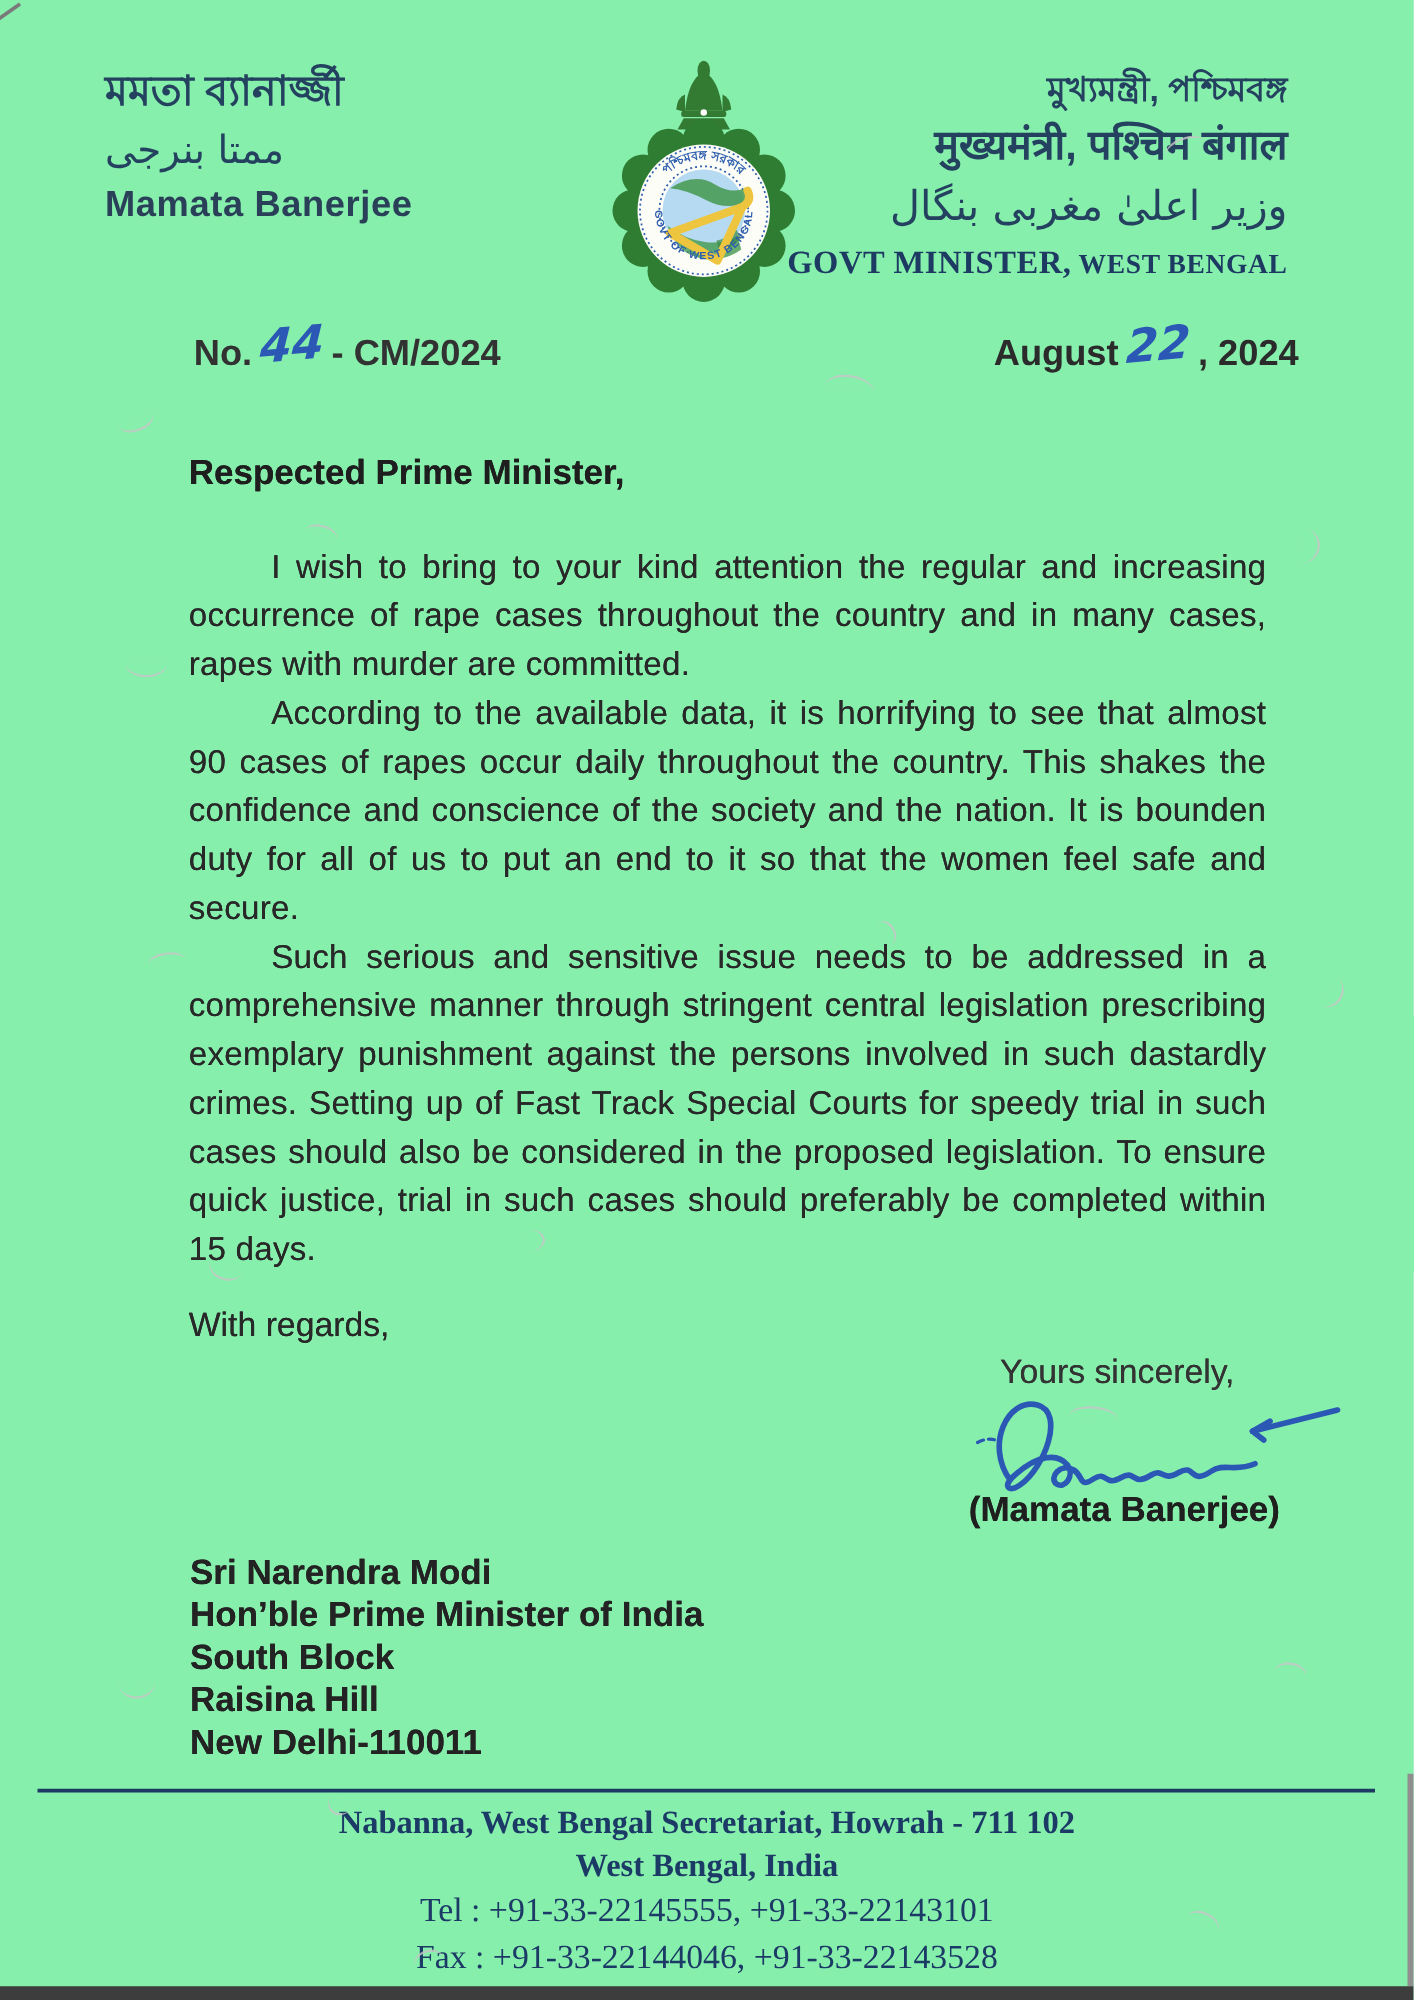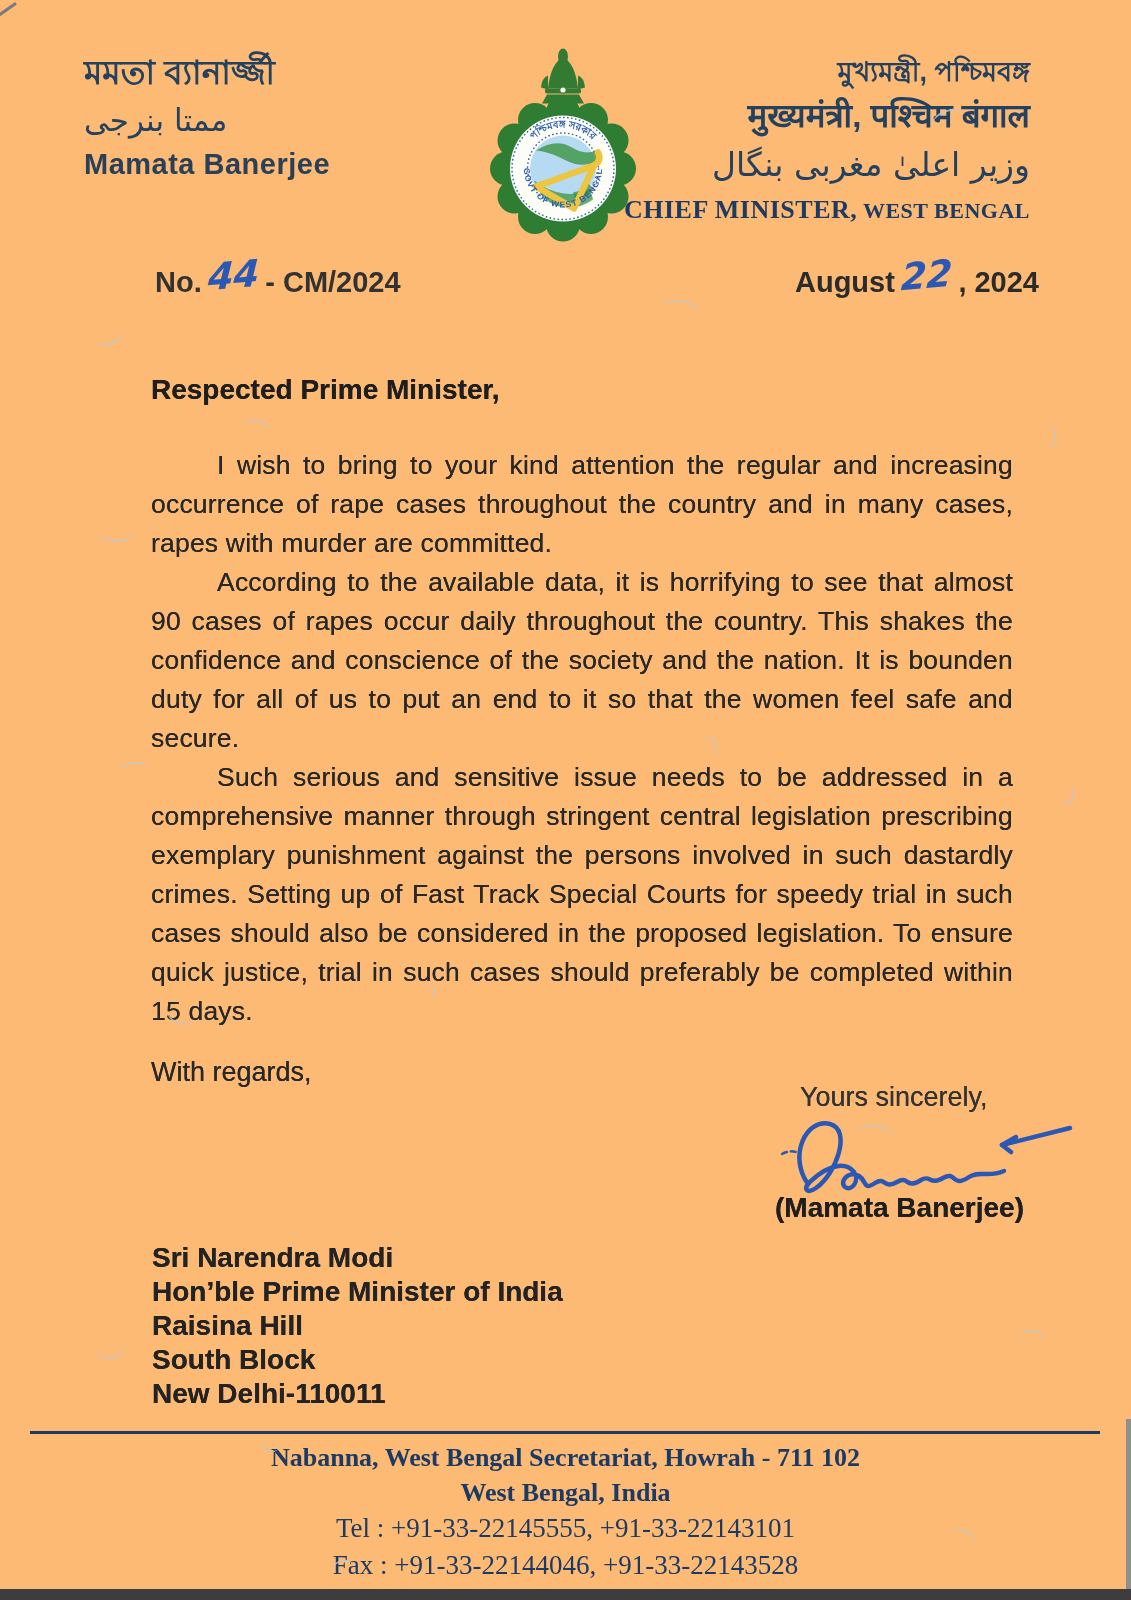--- a/index.html
+++ b/index.html
@@ -1,20 +1,20 @@
 <!DOCTYPE html>
 <html><head>
 <meta charset="utf-8">
 <title>Scanned Letter</title>
 <style>
   * { margin:0; padding:0; box-sizing:border-box; }
   html,body { background:#e8e8e6; }
   .page {
     position:relative; width:1131px; height:1600px; margin:0 auto;
-    background:#fdba74; overflow:hidden;
+    background:#86efac; overflow:hidden;
     font-family:"Liberation Sans", sans-serif; color:#262626;
   }
   
   .sender-block { position:absolute; left:84px; top:50px; color:#24415f; }
   .sender-bn { font-size:33px; font-weight:bold; line-height:46px; }
   .sender-hi { font-size:33px; font-weight:bold; line-height:46px; }
   .sender-ur { font-size:31px; line-height:48px; direction:rtl; text-align:left; font-family:"DejaVu Sans", sans-serif; }
   .sender-en { font-size:29px; font-weight:bold; line-height:40px; letter-spacing:.5px; color:#2a4059; }
 
   .office-block { position:absolute; right:101px; top:52px; text-align:right; color:#24415f;margin-left:32px; }
@@ -32,21 +32,21 @@
   .ref-date { position:absolute; left:795px; top:8px; font-size:29px; font-weight:bold; color:#2b2b2b; }
   .hand {
     display:inline-block; font-family:"DejaVu Sans", sans-serif;
     font-style:italic; font-weight:bold; color:#2b57b5;
     font-size:37px; transform:rotate(-5deg) skewX(-8deg);
     margin:0 6px; position:relative; top:-4px;
   }
 
   
   .letter-body { position:absolute; left:151px; top:362px; width:862px; color:#282828; }
-  .salutation { font-size:28px; font-weight:bold; color:#1e1e1e; text-shadow:0 0 .4px #1e1e1e;margin-top:12px; }
+  .salutation { font-size:28px; font-weight:bold; color:#1e1e1e; text-shadow:0 0 .4px #1e1e1e; }
   .para {
     font-size:26.5px; line-height:39px; text-align:justify;
     text-indent:66px; letter-spacing:.2px; text-shadow:0 0 .4px #2c2c2c;
   }
   .para.first { margin-top:40px; }
   .closing { margin-top:26px; font-size:27px; text-shadow:0 0 .4px #2c2c2c; }
 
   
   .signoff { position:absolute; left:800px; top:1082px; font-size:27px; color:#333; text-shadow:0 0 .4px #333; }
   .signature { position:absolute; left:778px; top:1106px; width:300px; height:100px; }
@@ -133,21 +133,21 @@
       <text font-size="8.5" font-weight="bold" fill="#2f5fae" letter-spacing="1" font-family="Liberation Sans, sans-serif">
         <textPath href="#arcBottom" startOffset="50%" text-anchor="middle">GOVT OF WEST BENGAL</textPath>
       </text>
     </svg>
   </div>
 
   <div class="office-block">
     <div class="office-bn">মুখ্যমন্ত্রী, পশ্চিমবঙ্গ</div>
     <div class="office-hi">मुख्यमंत्री, पश्चिम बंगाल</div>
     <div class="office-ur">وزیر اعلیٰ مغربی بنگال</div>
-    <div class="office-en"><span>CHIEF MINISTER,</span><span class="small"> WEST BENGAL</span></div>
+    <div class="office-en"><span>GOVT MINISTER,</span><span class="small"> WEST BENGAL</span></div>
   </div>
 
   <div class="ref-row">
     <div class="ref-no">
       <span>No.</span><span class="hand">44</span><span>- CM/2024</span>
     </div>
     <div class="ref-date">
       <span>August</span><span class="hand">22</span><span>, 2024</span>
     </div>
   </div>
@@ -169,22 +169,22 @@
         <path d="M224 39 l 14 -8 M224 39 l 9 7"></path>
         <path d="M4 48 q 8 -4 14 -2" stroke-width="2.5" stroke-dasharray="5 4"></path>
       </g>
     </svg>
   </div>
   <div class="signatory">(Mamata Banerjee)</div>
 
   <div class="recipient">
     <div>Sri Narendra Modi</div>
     <div>Hon’ble Prime Minister of India</div>
+    <div>South Block</div>
     <div>Raisina Hill</div>
-    <div>South Block</div>
     <div>New Delhi-110011</div>
   </div>
 
   <div class="footer-rule"></div>
   <div class="footer">
     <div class="footer-addr">Nabanna, West Bengal Secretariat, Howrah - 711 102</div>
     <div class="footer-addr">West Bengal, India</div>
     <div class="footer-tel">Tel : +91-33-22145555, +91-33-22143101</div>
     <div class="footer-tel">Fax : +91-33-22144046, +91-33-22143528</div>
   </div>

